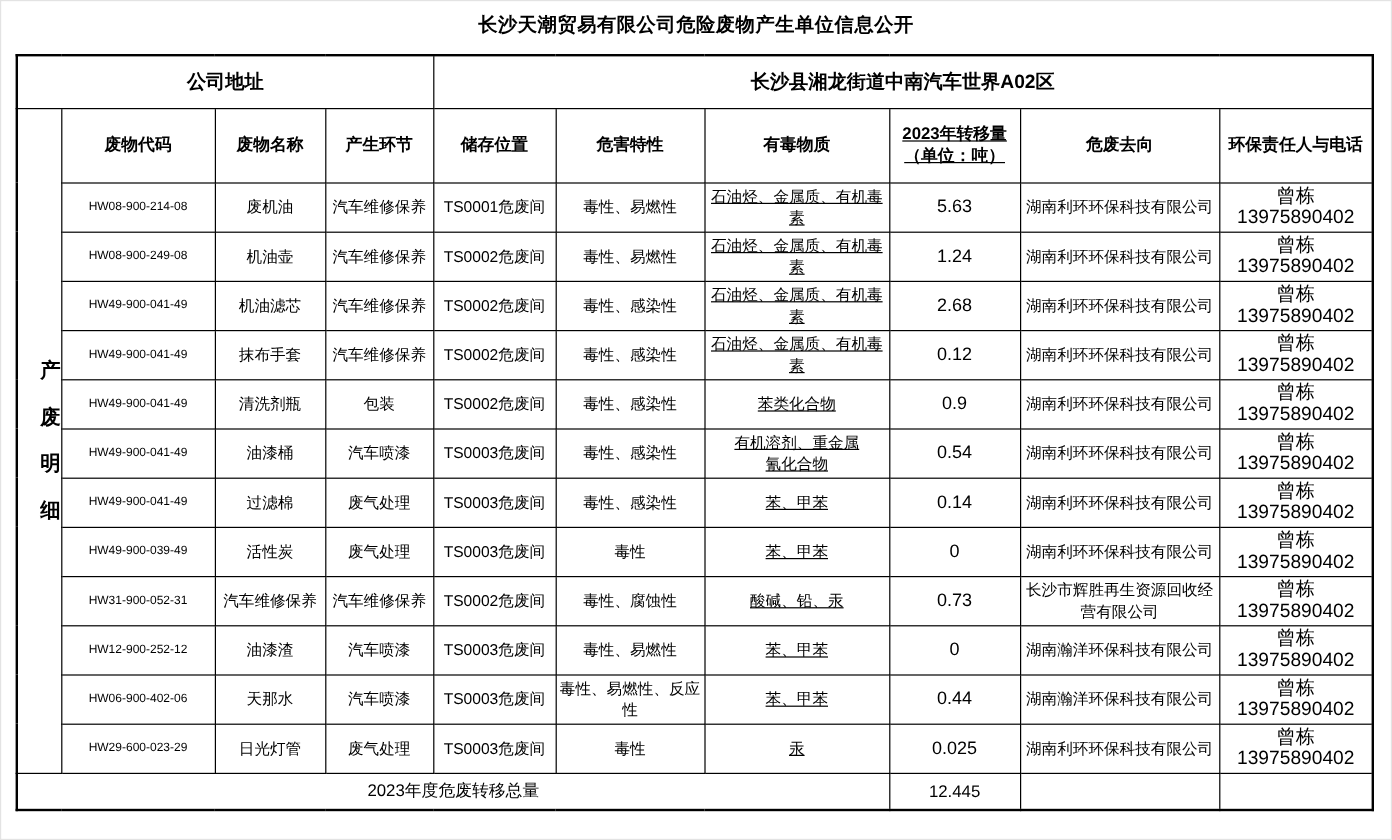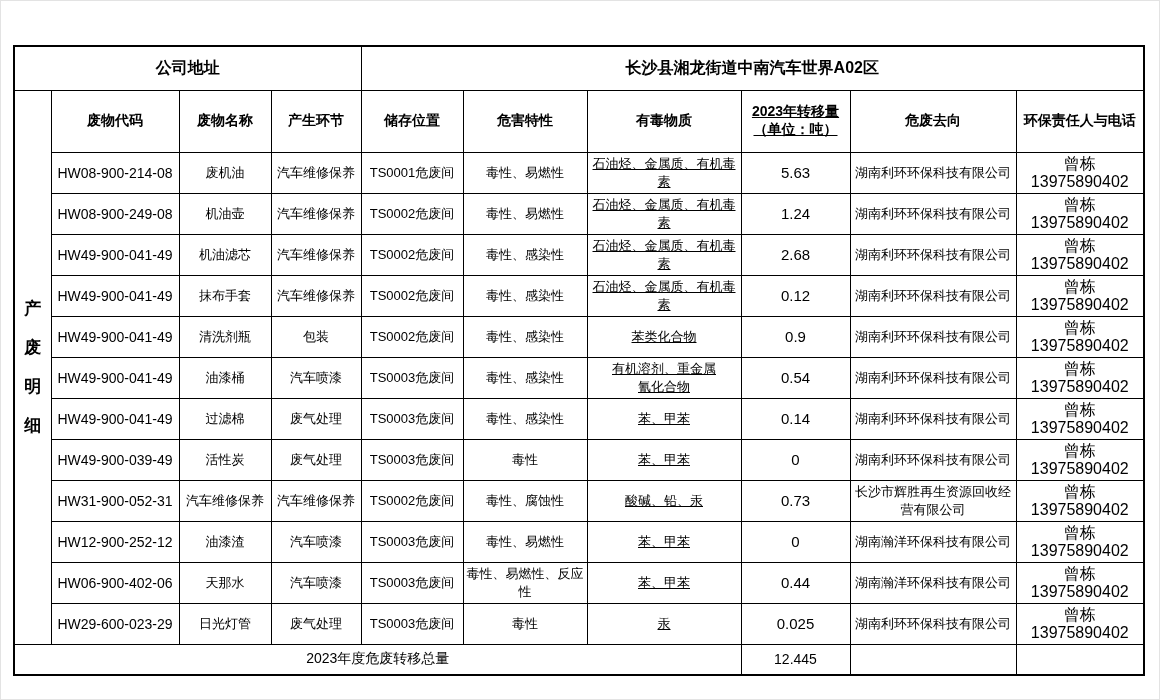--- a/index.html
+++ b/index.html
@@ -40,40 +40,41 @@
     padding: 2px 3px;
     font-size: 13px;
     color: #000;
     overflow: hidden;
     box-sizing: border-box;
   }
   tr.company-row td { height: 44px; font-size: 16px; font-weight: bold; margin-top: 12px; }
   tr.header-row td { height: 62px; font-size: 14px; font-weight: bold; }
   tr.data-row td { height: 40px; }
   tr.footer-row td { height: 31px; font-size: 14px; }
-  td.code-cell { font-size: 14px; }
+  td.code-cell { font-size: 10px; }
   td.amount-cell { font-size: 15px; }
   td.total-cell { font-size: 14px; }
   td.prewrap { white-space: pre-line; text-decoration: underline; }
-  td.vlabel-cell { padding: 0; }
+  td.vlabel-cell { padding: 0; text-align: right; }
   .vlabel {
     display: inline-block;
     width: 1.05em;
     font-size: 17px;
     font-weight: bold;
     line-height: 39px;
     word-break: break-all;
     letter-spacing: 0;
   }
   .contact-name, .contact-phone { display: block; line-height: 18px; font-size: 16px; }
 </style>
 </head>
 <body>
 
 <div class="page">
+  <div class="doc-title">长沙天潮贸易有限公司危险废物产生单位信息公开</div>
 
   <table class="main">
     <colgroup>
       <col style="width:37px">
         <col style="width:128px">
         <col style="width:92px">
         <col style="width:90px">
       <col style="width:102px">
         <col style="width:124px">
         <col style="width:154px">

